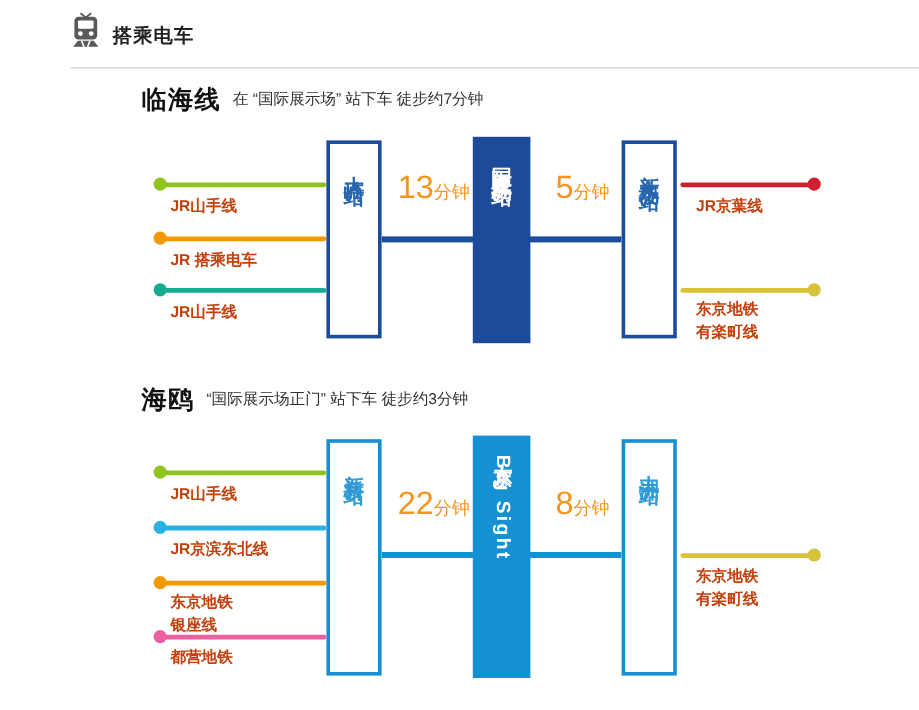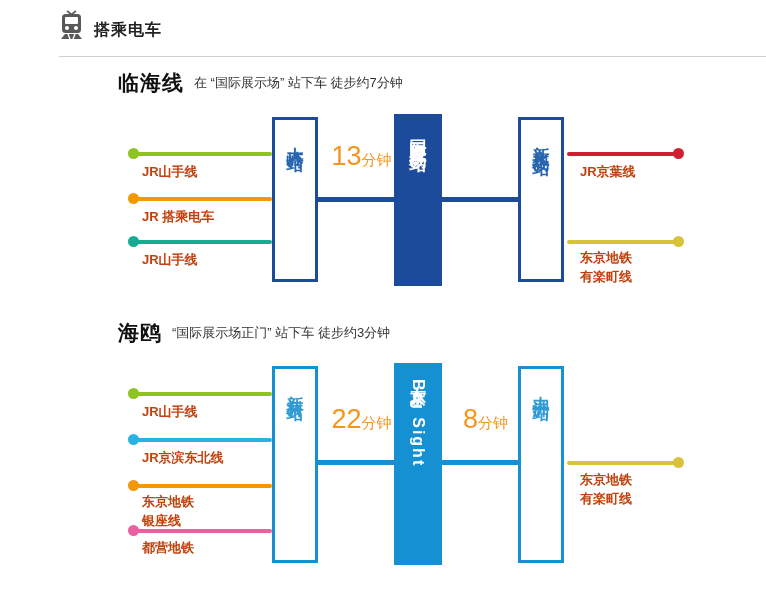--- a/index.html
+++ b/index.html
@@ -84,20 +84,23 @@
   <div class="tline" style="left: 133px; top: 240px; width: 139px; --c: #17ab92;">
       <span class="dot dot-left"></span>
     </div>
   <div class="line-label" style="left:142px;top:250px;">JR山手线</div>
 
   <div class="connector" style="left: 318px; top: 197px; width: 200px; --theme: #1c4b9b;"></div>
 
   <div class="time" style="left:318px;top:141px;">
     <span class="time-num">13</span><span class="time-unit">分钟</span>
   </div>
+  <div class="time" style="left:442px;top:141px;">
+    <span class="time-num">5</span><span class="time-unit">分钟</span>
+  </div>
 
   <div class="station-box" style="left: 272px; top: 117px; height: 165px; --theme: #1c4b9b; --stext: #2766ae;">
     <span class="v-text">大崎站</span>
   </div>
   <div class="center-box" style="left: 394px; top: 114px; height: 172px; --theme: #1c4b9b;">
     <span class="v-text">国际展示场站</span>
   </div>
   <div class="station-box" style="left: 518px; top: 117px; height: 165px; --theme: #1c4b9b; --stext: #2766ae;">
     <span class="v-text">新木场站</span>
   </div>

